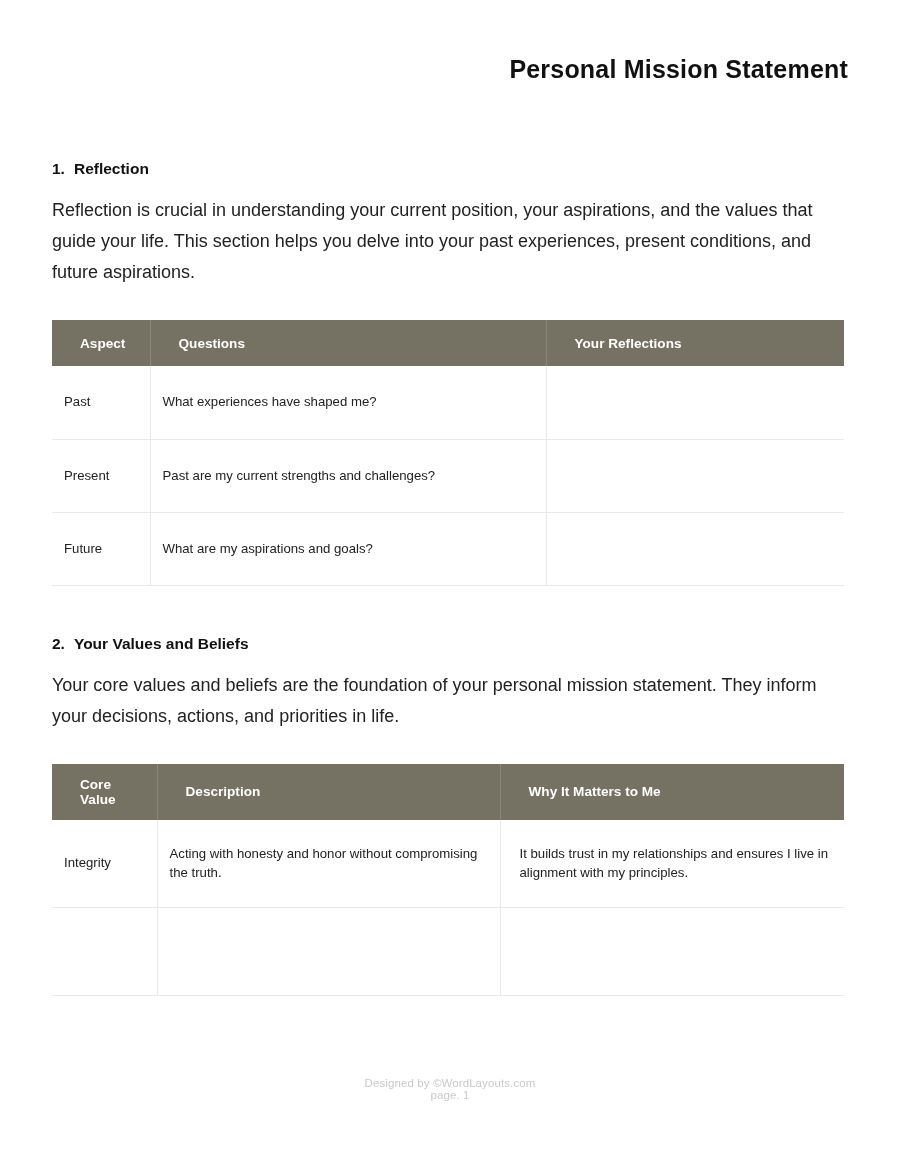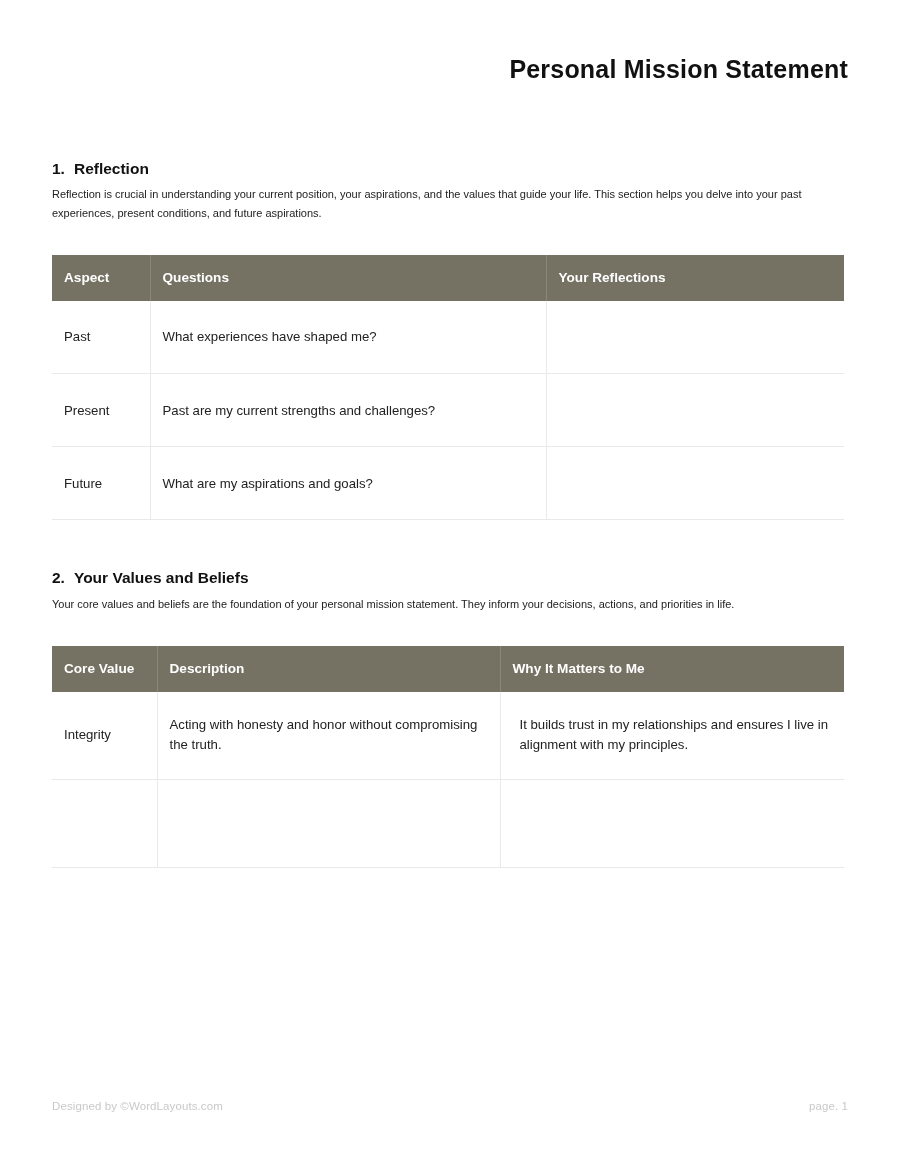--- a/index.html
+++ b/index.html
@@ -41,24 +41,24 @@
     color: #111111;
     margin: 0;
     line-height: 1.3;
     display: flex;
     gap: 9px;
   }
   .section-heading .num {
     display: inline-block;
   }
   .section-body {
-    font-size: 11px;
+    font-size: 18px;
     line-height: 1.72;
     color: #222222;
-    margin: 6px 0 0 0;
+    margin: 16px 0 0 0;
     max-width: 795px;
   }
   #section-reflection {
     margin-top: 75px;
   }
   #section-core-values {
     margin-top: 48px;
   }
 
   table.doc-table {
@@ -66,21 +66,21 @@
     border-collapse: collapse;
     table-layout: fixed;
     margin-top: 32px;
   }
   table.doc-table th {
     background: #757263;
     color: #ffffff;
     font-size: 13.6px;
     font-weight: bold;
     text-align: left;
-    padding: 13px 12px;
+    padding: 13px 28px;
     height: 46px;
     vertical-align: middle;
     border-right: 1px solid #8b8878;
     box-sizing: border-box;
   }
   table.doc-table th:last-child {
     border-right: none;
   }
   table.doc-table td {
     font-size: 13.2px;
@@ -103,27 +103,28 @@
     height: 88px;
   }
   .cell-empty {
     min-height: 1px;
   }
 
   .footer {
     position: absolute;
     left: 52px;
     right: 52px;
-    bottom: 53px;
+    bottom: 64px;
     display: flex;
     justify-content: space-between;
     align-items: center;
     font-size: 11.5px;
     color: #c9c9c9;
     letter-spacing: 0.1px;
+    flex-direction: column;
   }
 </style>
 </head>
 <body>
 
 <div class="page">
 
   <h1 class="doc-title">Personal Mission Statement</h1>
 
   <div class="section" id="section-reflection">

